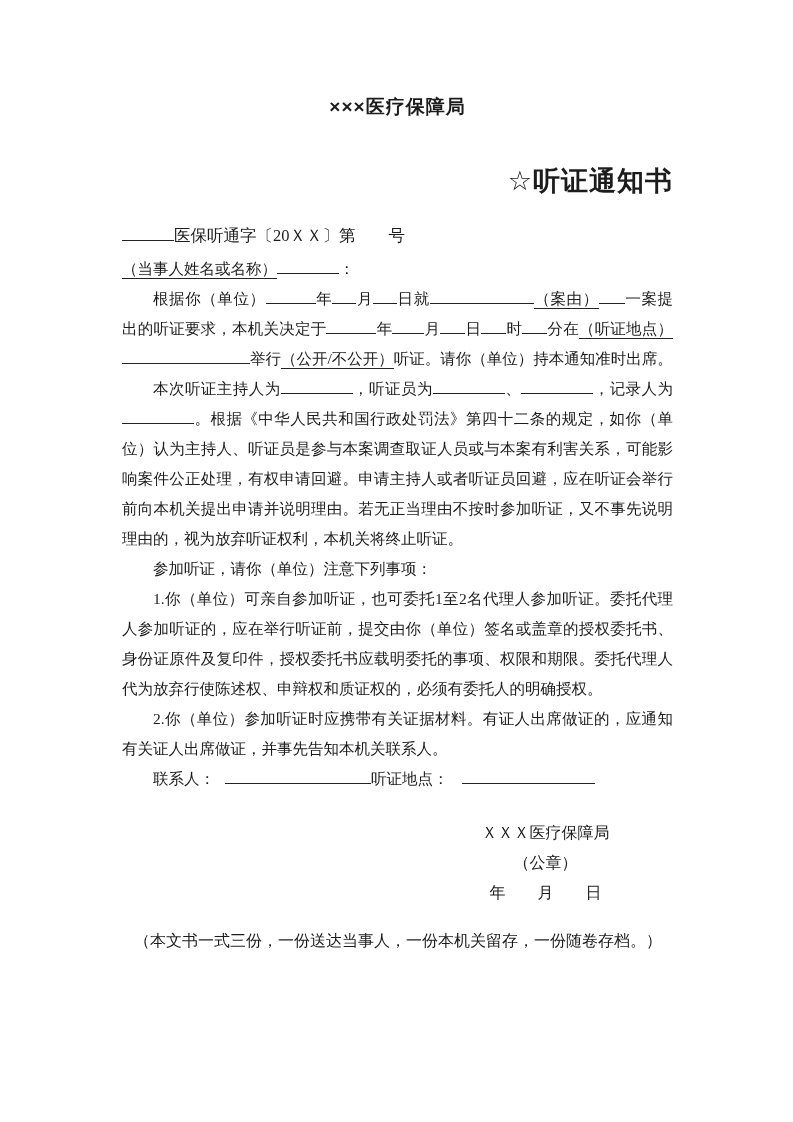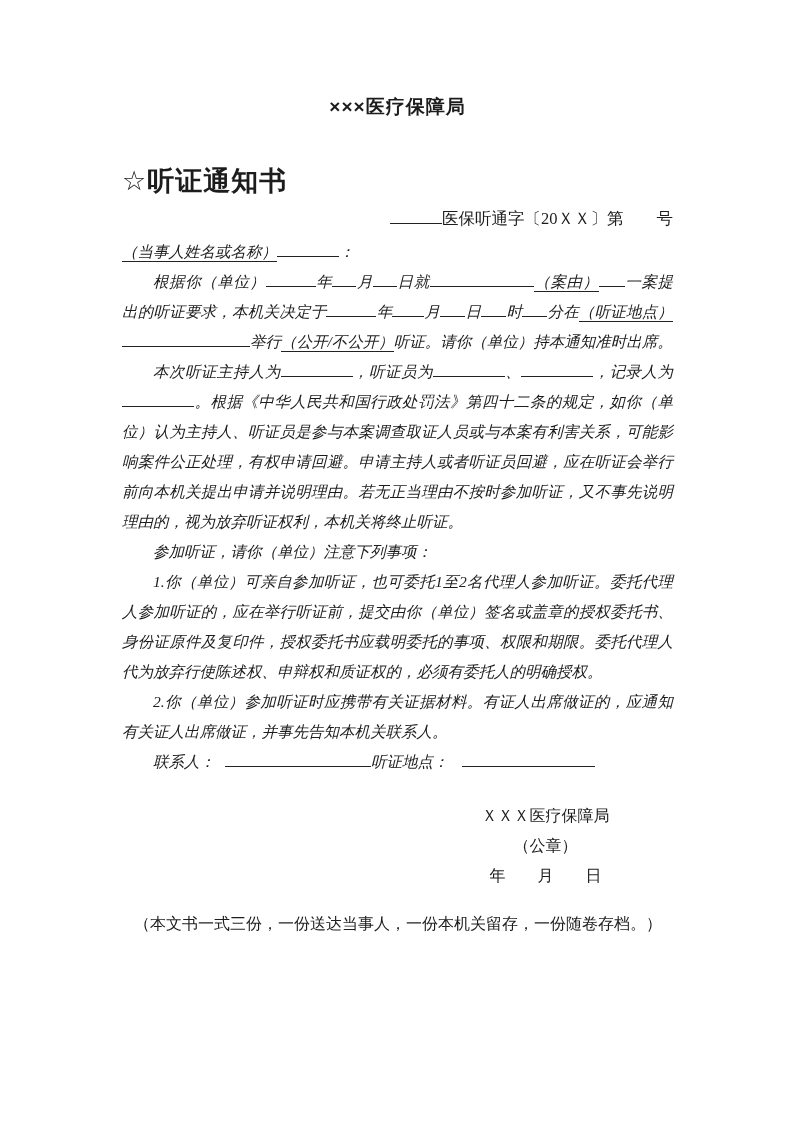--- a/index.html
+++ b/index.html
@@ -15,43 +15,43 @@
   }
   .org-header{
     text-align:center;
     font-family:"Liberation Sans","DejaVu Sans",sans-serif;
     font-weight:700;
     font-size:19px;
     line-height:26px;
     letter-spacing:1px;
   }
   .doc-title{
-    text-align:left;
+    text-align:right;
     margin-top:44px;
     font-family:"Liberation Sans","DejaVu Sans",sans-serif;
     font-weight:700;
     font-size:27px;
     line-height:34px;
     letter-spacing:1px;
   }
   .doc-title .star{font-weight:400;}
   .doc-no{
-    margin-top:9px;
-    text-align:right;
+    margin-top:26px;
+    text-align:left;
     font-size:16.5px;
     line-height:24px;
     white-space:nowrap;
   }
   .doc-body{
     margin-top:6px;
     font-size:15.5px;
     line-height:30px;
     text-align:justify;
   }
-  .para{margin:0;font-style:italic;}
+  .para{margin:0;}
   .indent{text-indent:2em;}
   .blank{
     display:inline-block;
     border-bottom:1px solid #222;
     height:13px;
     vertical-align:baseline;
   }
   .gap{display:inline-block;height:1px;}
   .ul{
     border-bottom:1px solid #222;

